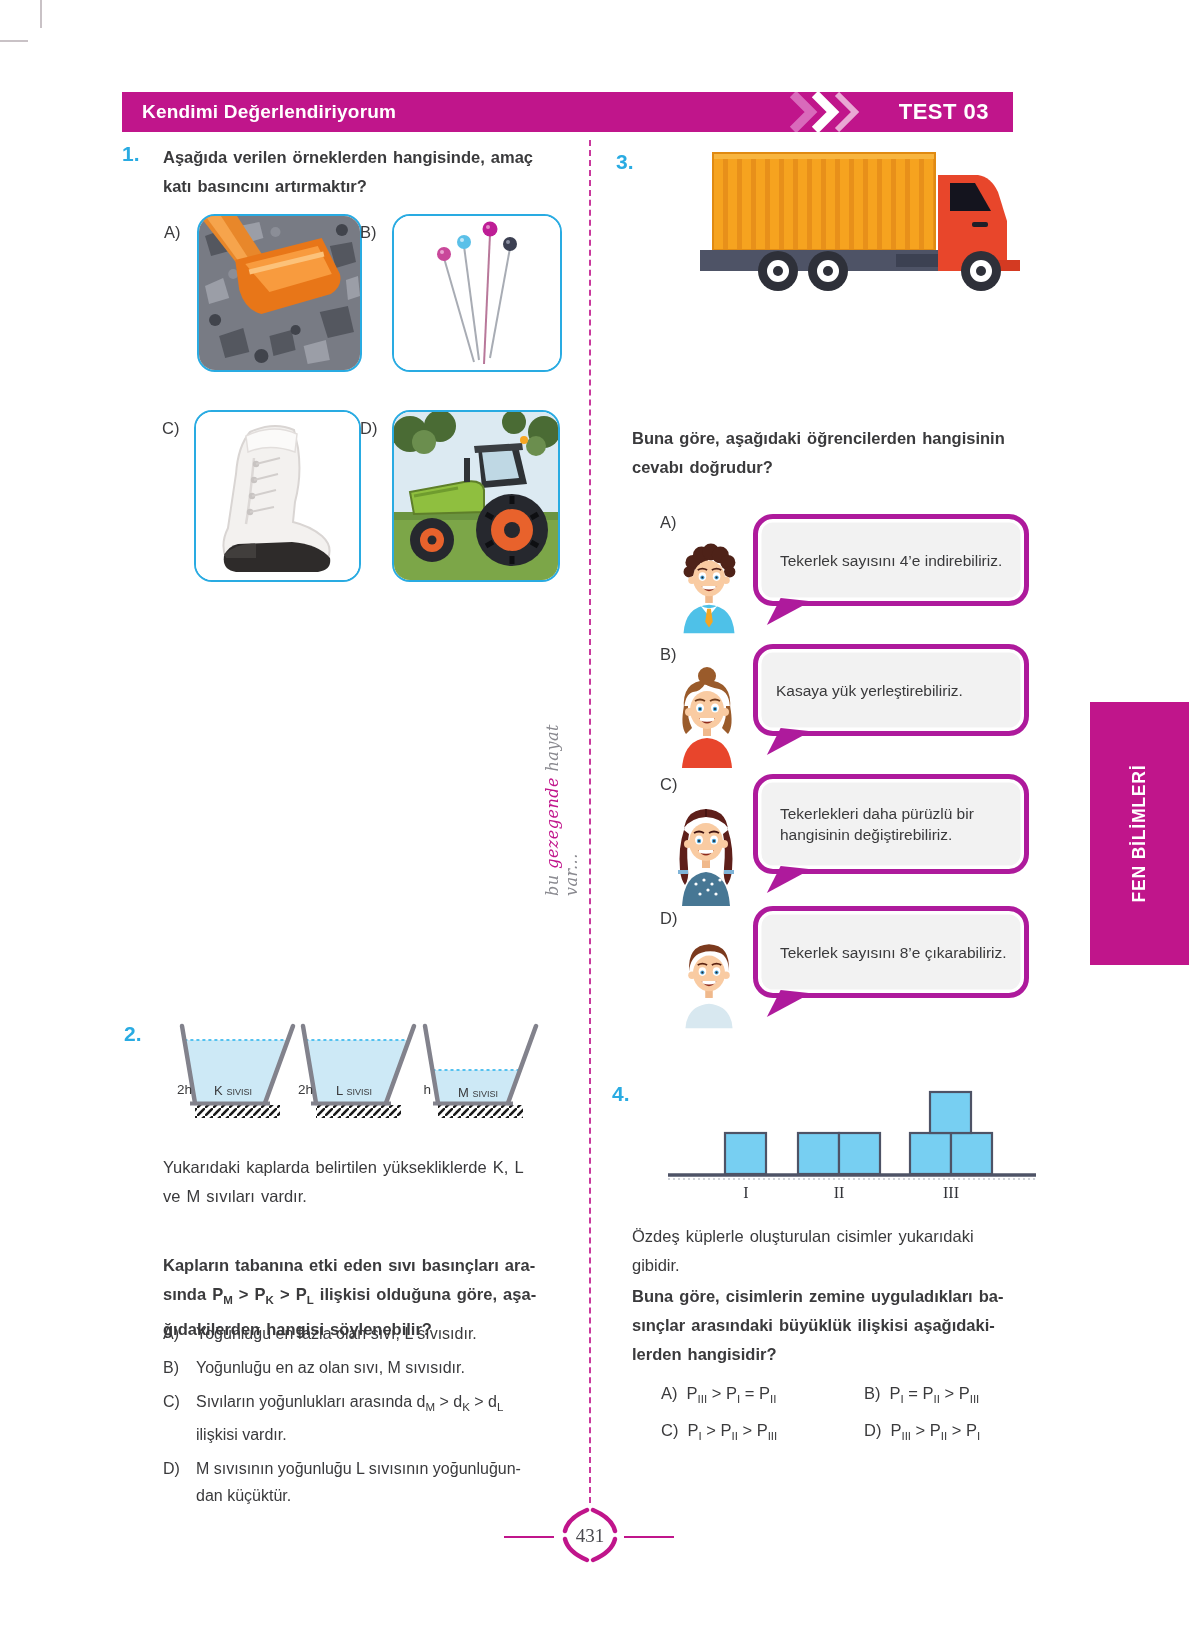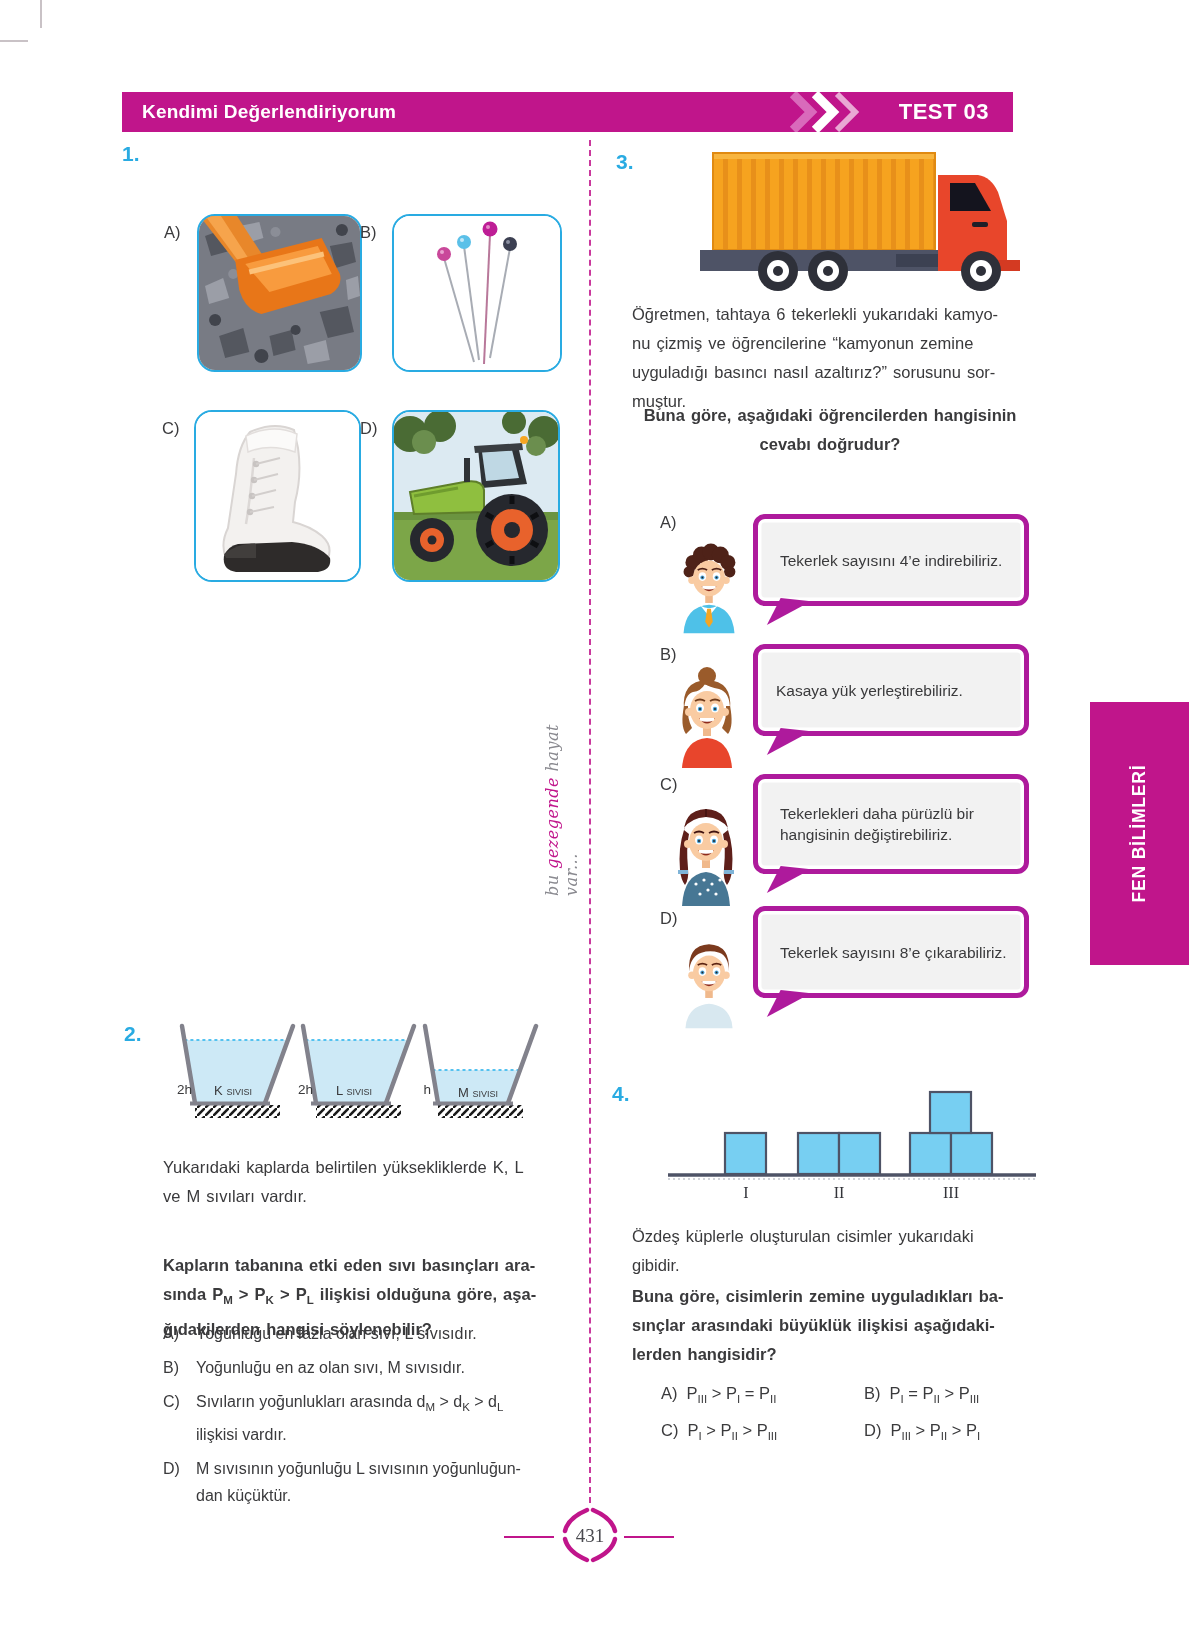--- a/index.html
+++ b/index.html
@@ -14,21 +14,21 @@
   .sub{font-size:11.5px;vertical-align:-4px;}
   
   .header{left:122px;top:92px;width:891px;height:40px;background:#C0158B;display:flex;align-items:center;}
   .header-title{color:#fff;font-size:19px;font-weight:700;padding-left:20px;letter-spacing:.2px;}
   .header-test{position:absolute;right:24px;color:#fff;font-size:22px;font-weight:700;letter-spacing:.5px;}
   .chev{position:absolute;right:148px;top:0;}
   
   .imgbox{border:2.5px solid #29ABE2;border-radius:18px;overflow:hidden;background:#fff;}
   .imgbox svg{display:block;width:100%;height:100%;}
   
-  .bubble{border:5px solid #AE1A9C;border-radius:12px;background:#F2F2F2;
+  .bubble{border:5px solid #AE1A9C;border-radius:20px;background:#F2F2F2;
           box-shadow:inset 0 0 0 3.5px #fff;display:flex;align-items:center;}
   .bubble .bt{padding-left:22px;padding-right:10px;font-size:15.5px;line-height:21px;color:#3A3A3C;}
   .tail{position:absolute;width:46px;height:27px;background:#AE1A9C;
         clip-path:polygon(4% 100%,34% 0,100% 12%);}
   
   .divider{left:589px;top:140px;height:1363px;width:0;border-left:2px dashed #C0158B;opacity:.85;}
   .watermark{left:543px;top:676px;height:220px;writing-mode:vertical-rl;transform:rotate(180deg);
              font-family:"DejaVu Serif",serif;font-style:italic;font-size:16px;color:#8A8A90;letter-spacing:.5px;}
   .wm-mag{color:#C0158B;}
   .badge-line{height:2px;background:#C0158B;top:1536px;}
@@ -71,20 +71,22 @@
     <path d="M5,34 Q8,47 27,55" fill="none" stroke="#C0158B" stroke-width="4.5" stroke-linecap="round"></path>
     <path d="M55,34 Q52,47 33,55" fill="none" stroke="#C0158B" stroke-width="4.5" stroke-linecap="round"></path>
     <text x="30" y="37" text-anchor="middle" font-family="Liberation Serif, serif" font-size="19" fill="#4A4A4F">431</text>
   </svg>
 
   <div class="abs sidetab">
     <span>FEN BİLİMLERİ</span>
   </div>
 
   <div class="abs qnum" style="left:122px;top:142px;">1.</div>
+  <div class="abs txt bold pre" style="left:163px;top:143px;width:412px;">Aşağıda verilen örneklerden hangisinde, amaç
+katı basıncını artırmaktır?</div>
 
   <div class="abs txt" style="left:164px;top:218px;">A)</div>
   <div class="abs imgbox" style="left:197px;top:214px;width:161px;height:154px;">
     <svg viewBox="0 0 160 154" preserveAspectRatio="none">
       <rect width="160" height="154" fill="#787B84"></rect>
       <g fill="#54575F">
           <polygon points="6,20 28,12 34,34 12,40"></polygon>
           <polygon points="120,96 148,90 154,116 128,122"></polygon>
           <polygon points="20,120 44,112 50,136 26,142"></polygon>
           <polygon points="70,120 92,114 96,134 74,140"></polygon>
@@ -281,25 +283,21 @@
         <circle cx="78" cy="123" r="5" fill="#2E3039"></circle>
       <circle cx="128" cy="123" r="20" fill="#2E3039"></circle>
         <circle cx="128" cy="123" r="11" fill="#FFFFFF"></circle>
         <circle cx="128" cy="123" r="5" fill="#2E3039"></circle>
       <circle cx="281" cy="123" r="20" fill="#2E3039"></circle>
         <circle cx="281" cy="123" r="11" fill="#FFFFFF"></circle>
         <circle cx="281" cy="123" r="5" fill="#2E3039"></circle>
     </g>
   </svg>
 
-  <div class="abs txt pre" style="left:632px;top:300px;width:396px;">Öğretmen, tahtaya 6 tekerlekli yukarıdaki kamyo-
-nu çizmiş ve öğrencilerine “kamyonun zemine
-uyguladığı basıncı nasıl azaltırız?” sorusunu sor-
-muştur.</div>
-  <div class="abs txt bold pre" style="left:632px;top:401px;width:396px;text-align:center;">Buna göre, aşağıdaki öğrencilerden hangisinin
+  <div class="abs txt bold pre" style="left:632px;top:424px;width:396px;">Buna göre, aşağıdaki öğrencilerden hangisinin
 cevabı doğrudur?</div>
 
   <div class="abs txt" style="left:660px;top:508px;">A)</div>
   <svg class="abs" style="left:676px;top:538px;" width="66" height="96" viewBox="0 0 70 100">
     <g fill="#4E2218">
         <circle cx="18" cy="25" r="8"></circle>
         <circle cx="27" cy="17" r="9"></circle>
         <circle cx="37" cy="14" r="9"></circle>
         <circle cx="47" cy="17" r="9"></circle>
         <circle cx="55" cy="25" r="8"></circle>

